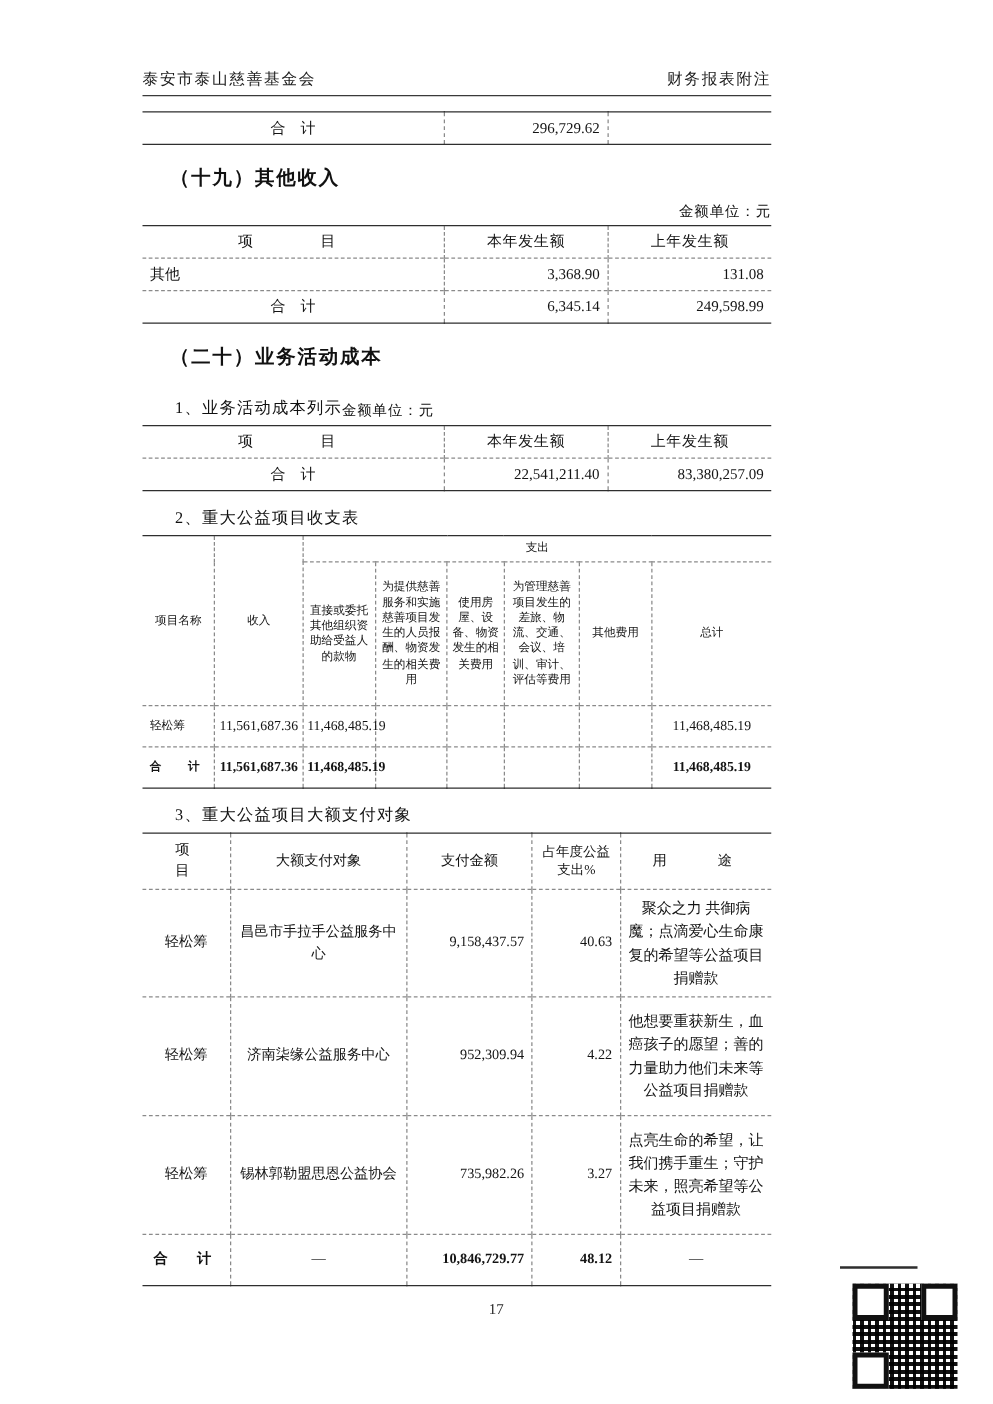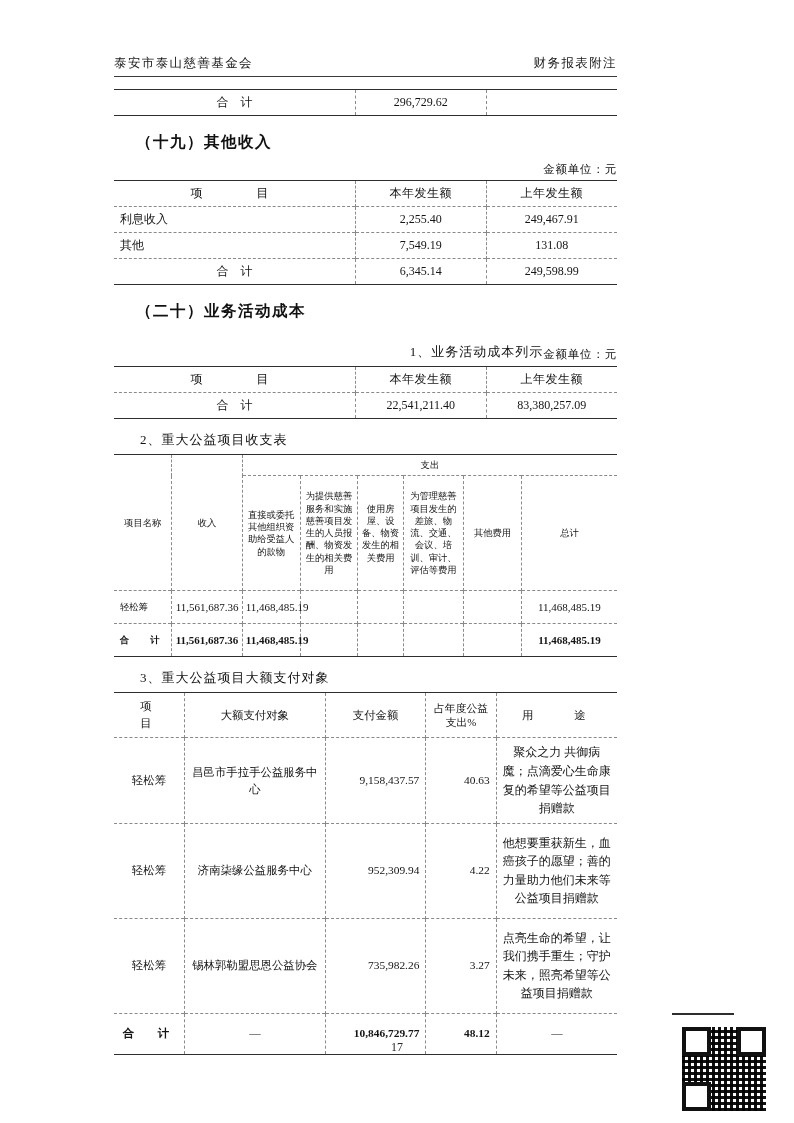--- a/index.html
+++ b/index.html
@@ -50,21 +50,21 @@
     padding: 4px 6px;
     font-weight: normal;
     vertical-align: middle;
   }
   .rule-top   { border-top: 1.4px solid #2e2e2e; }
   .rule-bot   { border-bottom: 1.4px solid #2e2e2e; }
   .dash-bot   { border-bottom: 1px dashed #8a8a8a; }
   .dash-right { border-right: 1px dashed #8a8a8a; }
 
   .c  { text-align: center; }
-  .r  { text-align: center; font-family: Liberation Serif, serif; }
+  .r  { text-align: right; font-family: Liberation Serif, serif; }
   .l  { text-align: left; }
   .b  { font-weight: bold; }
   .colhdr { letter-spacing: 0.5px; }
   .itemhdr { letter-spacing: 10px; }
 
   
   .sec-title {
     font-size: 15.5px;
     font-weight: bold;
     letter-spacing: 1.5px;
@@ -77,21 +77,21 @@
     display: inline-block;
   }
   .unit {
     font-size: 11.5px;
     text-align: right;
     letter-spacing: 0.8px;
     margin-bottom: 3px;
   }
   .subrow {
     display: flex;
-    justify-content: flex-end;
+    justify-content: flex-start;
     align-items: flex-end;
   }
   .subrow .unit { margin-bottom: 4px; }
 
   
   table.matrix {
     border-collapse: collapse;
     width: 100%;
     font-size: 9.3px;
     color: #141414;
@@ -198,27 +198,22 @@
   <div class="unit">金额单位：元</div>
 
   <table class="t">
     <tbody>
         <tr class="rule-top dash-bot">
       <td class="c dash-right itemhdr" style="width:48%">项　　目</td>
       <td class="c dash-right colhdr" style="width:26%">本年发生额</td>
       <td class="c colhdr" style="width:26%">上年发生额</td>
     </tr>
     <tr class="dash-bot">
-      <td class="l dash-right">利息收入</td>
-      <td class="r dash-right">2,255.40</td>
-      <td class="r">249,467.91</td>
-    </tr>
-    <tr class="dash-bot">
       <td class="l dash-right">其他</td>
-      <td class="r dash-right">7,549.19</td>
+      <td class="r dash-right">3,368.90</td>
       <td class="r">131.08</td>
     </tr>
     <tr class="rule-bot">
       <td class="c b dash-right">合　计</td>
       <td class="r b dash-right">6,345.14</td>
       <td class="r b">249,598.99</td>
     </tr>
   </tbody>
     </table>
 

